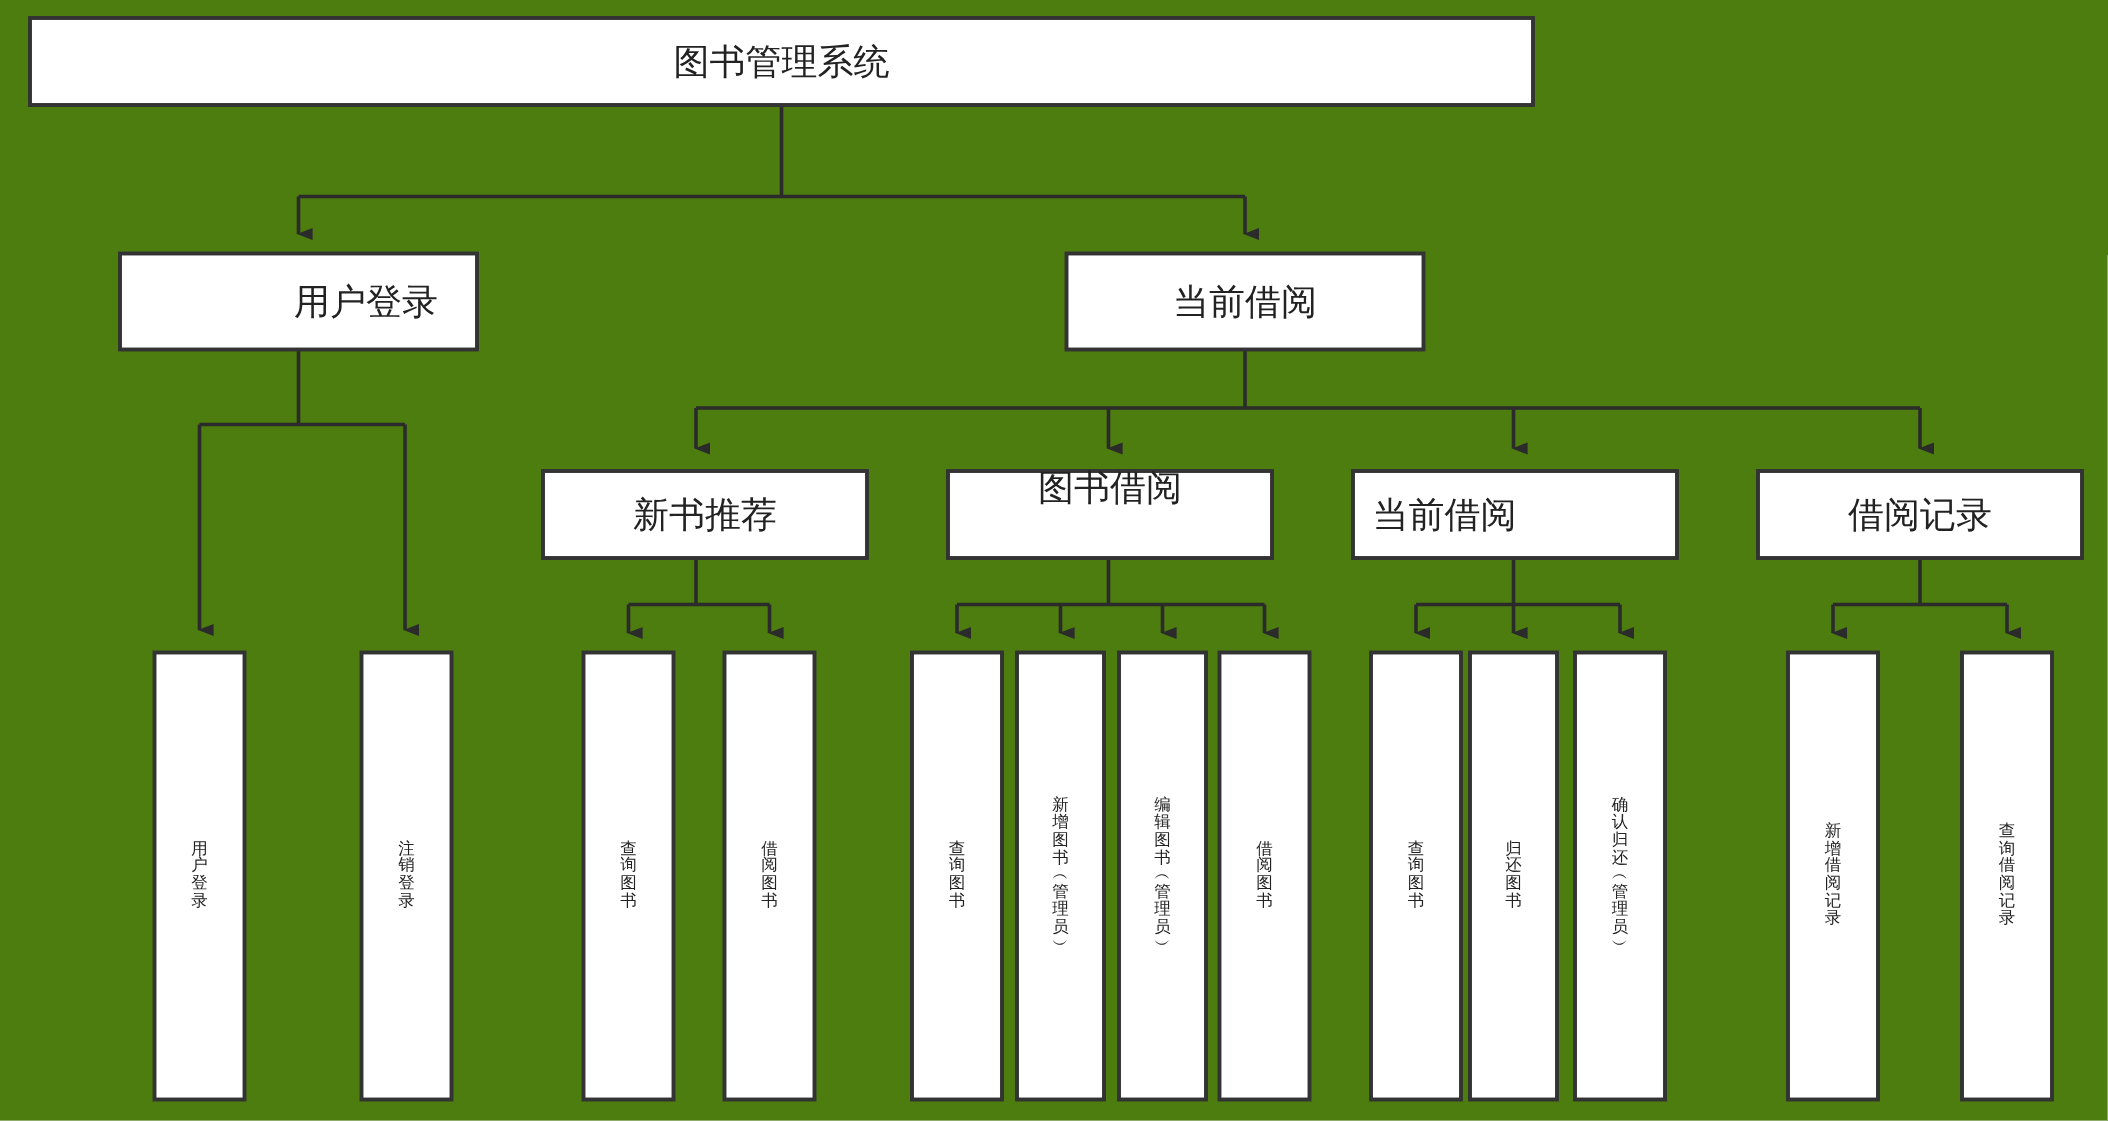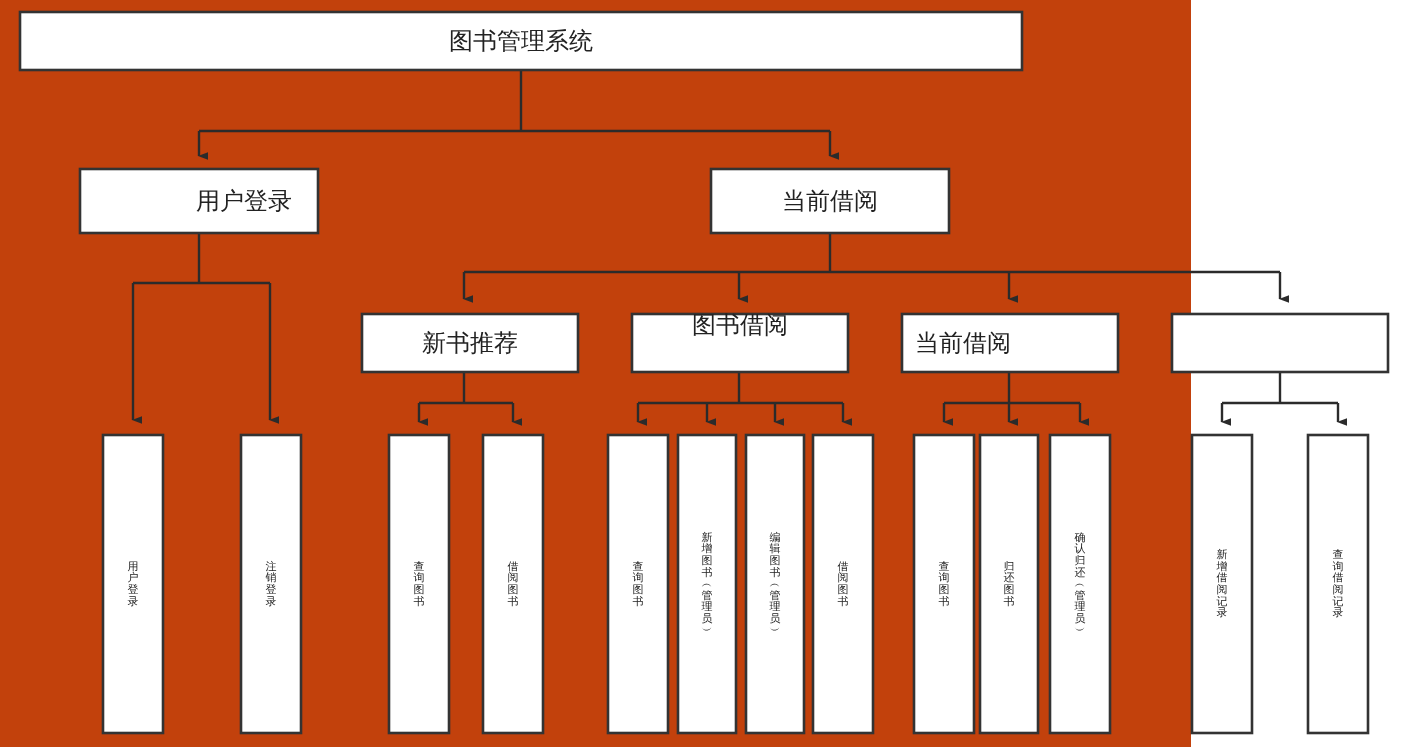--- a/index.html
+++ b/index.html
@@ -9,23 +9,23 @@
     background: #ffffff;
   }
   body {
     width: 1405px;
     height: 747px;
     font-family: "Liberation Sans", "DejaVu Sans", sans-serif;
     overflow: hidden;
   }
   #diagram-root {
     position: relative;
-    width: 1191px;
+    width: 1405px;
     height: 747px;
-    background: #c2410c;
+    background: #4d7c0f;
   }
   svg#diagram-svg {
     position: absolute;
     left: 0;
     top: 0;
     width: 1405px;
     height: 747px;
     display: block;
   }
   .node-box {
@@ -178,20 +178,21 @@
   </svg>
 
   <div class="hlabel" style="left:20px; top:12px; width:1002px; height:58px;">图书管理系统</div>
 
   <div class="hlabel" style="left:80px; top:169px; width:238px; height:64px;margin-left:45px;">用户登录</div>
   <div class="hlabel" style="left:711px; top:169px; width:238px; height:64px;">当前借阅</div>
 
   <div class="hlabel" style="left:362px; top:314px; width:216px; height:58px;border-radius:18px;">新书推荐</div>
   <div class="hlabel" style="left:632px; top:296px; width:216px; height:58px;">图书借阅</div>
   <div class="hlabel" style="left:855px; top:314px; width:216px; height:58px;">当前借阅</div>
+  <div class="hlabel" style="left:1172px; top:314px; width:216px; height:58px;">借阅记录</div>
 
   <div class="vlabel" style="left: 103px; top: 435px; width: 60px; height: 298px; font-size: 11px;">
       <span class="ch">用</span>
       <span class="ch">户</span>
       <span class="ch">登</span>
       <span class="ch">录</span>
     </div>
   <div class="vlabel" style="left: 241px; top: 435px; width: 60px; height: 298px; font-size: 11px;">
       <span class="ch">注</span>
       <span class="ch">销</span>

